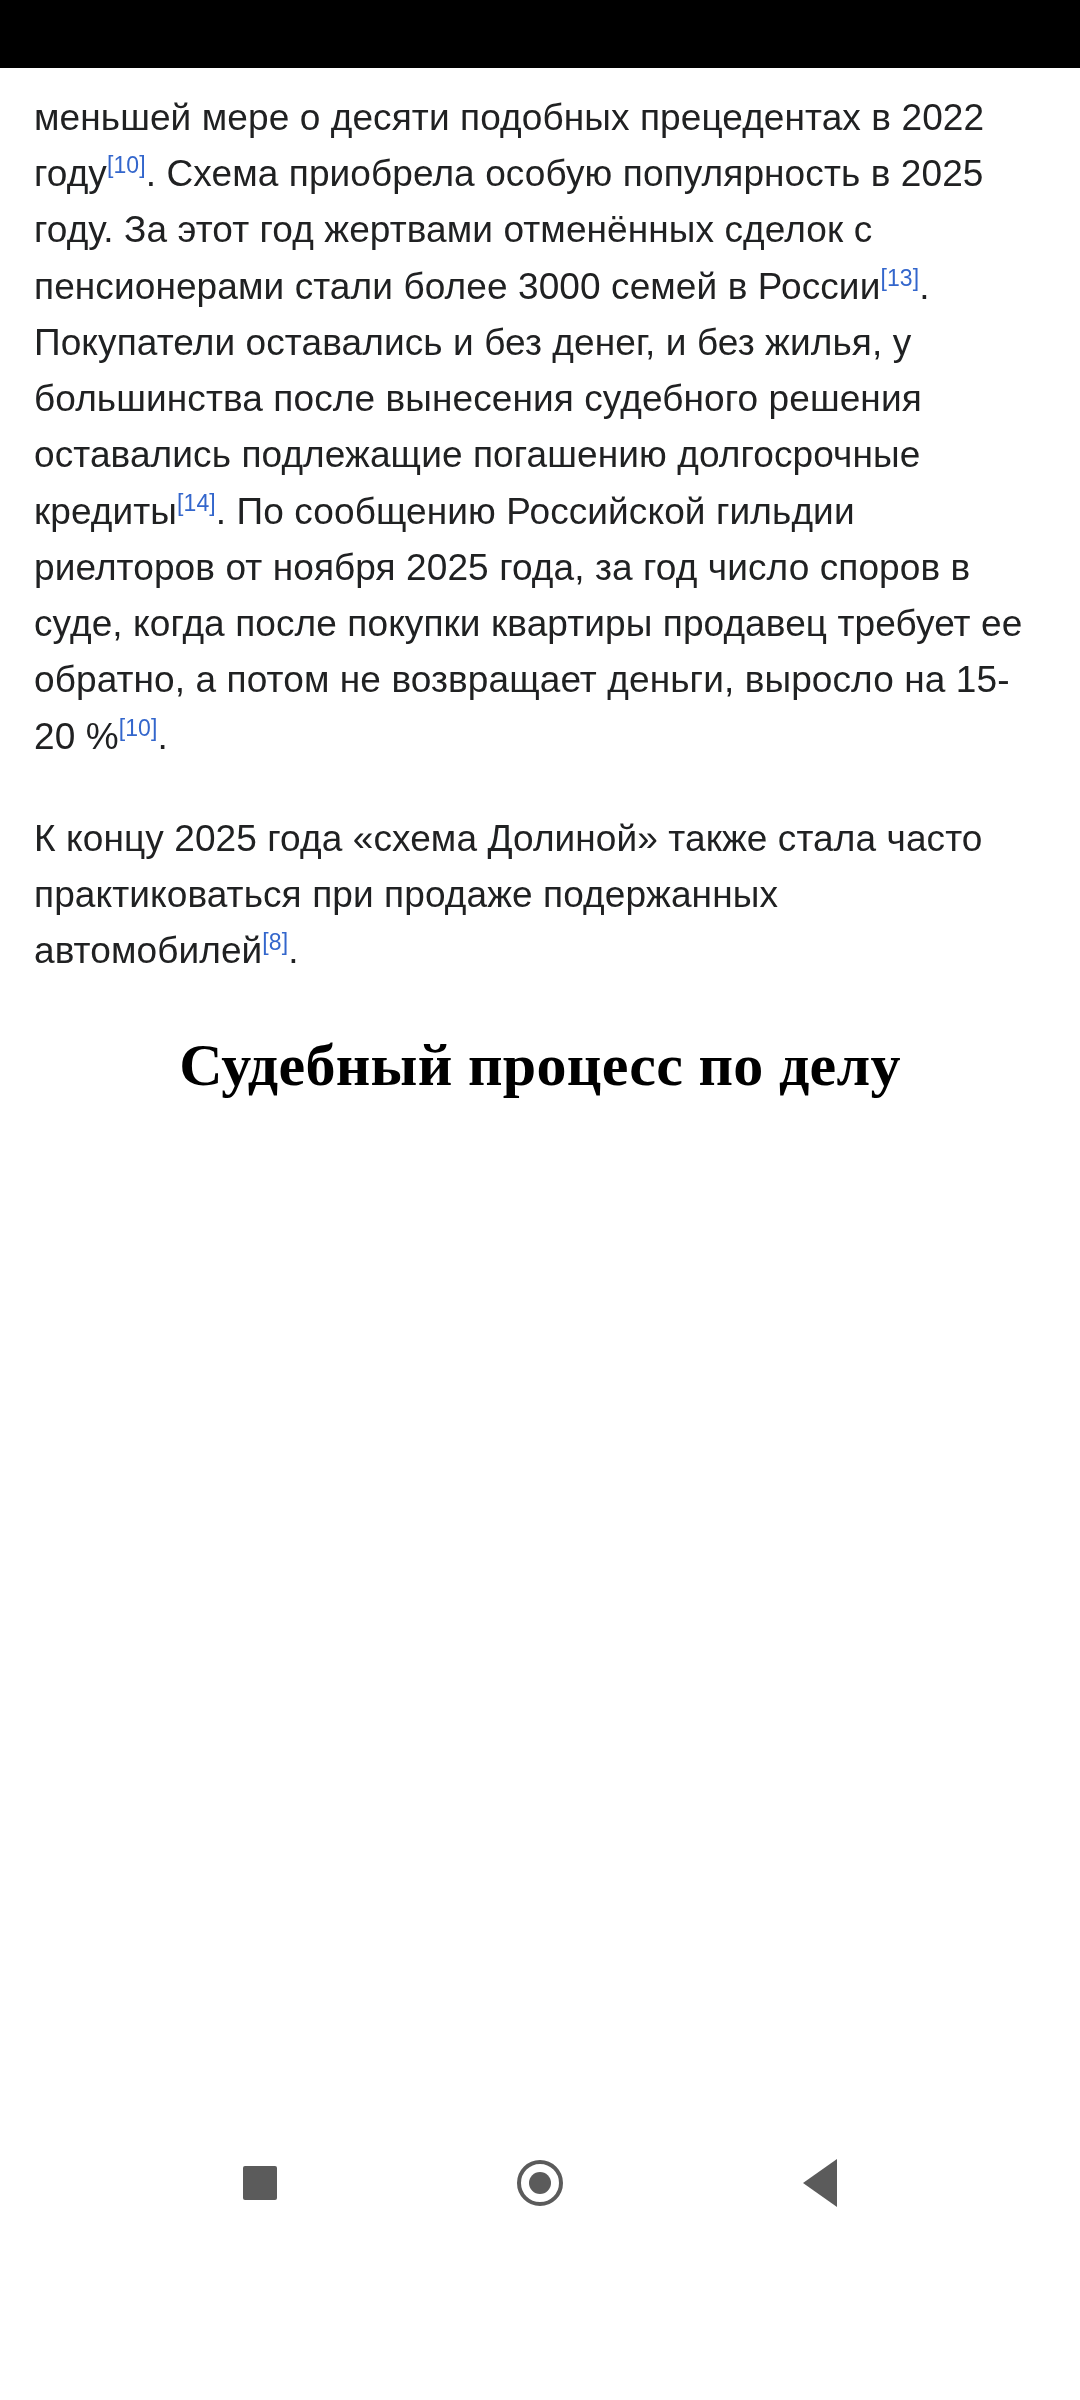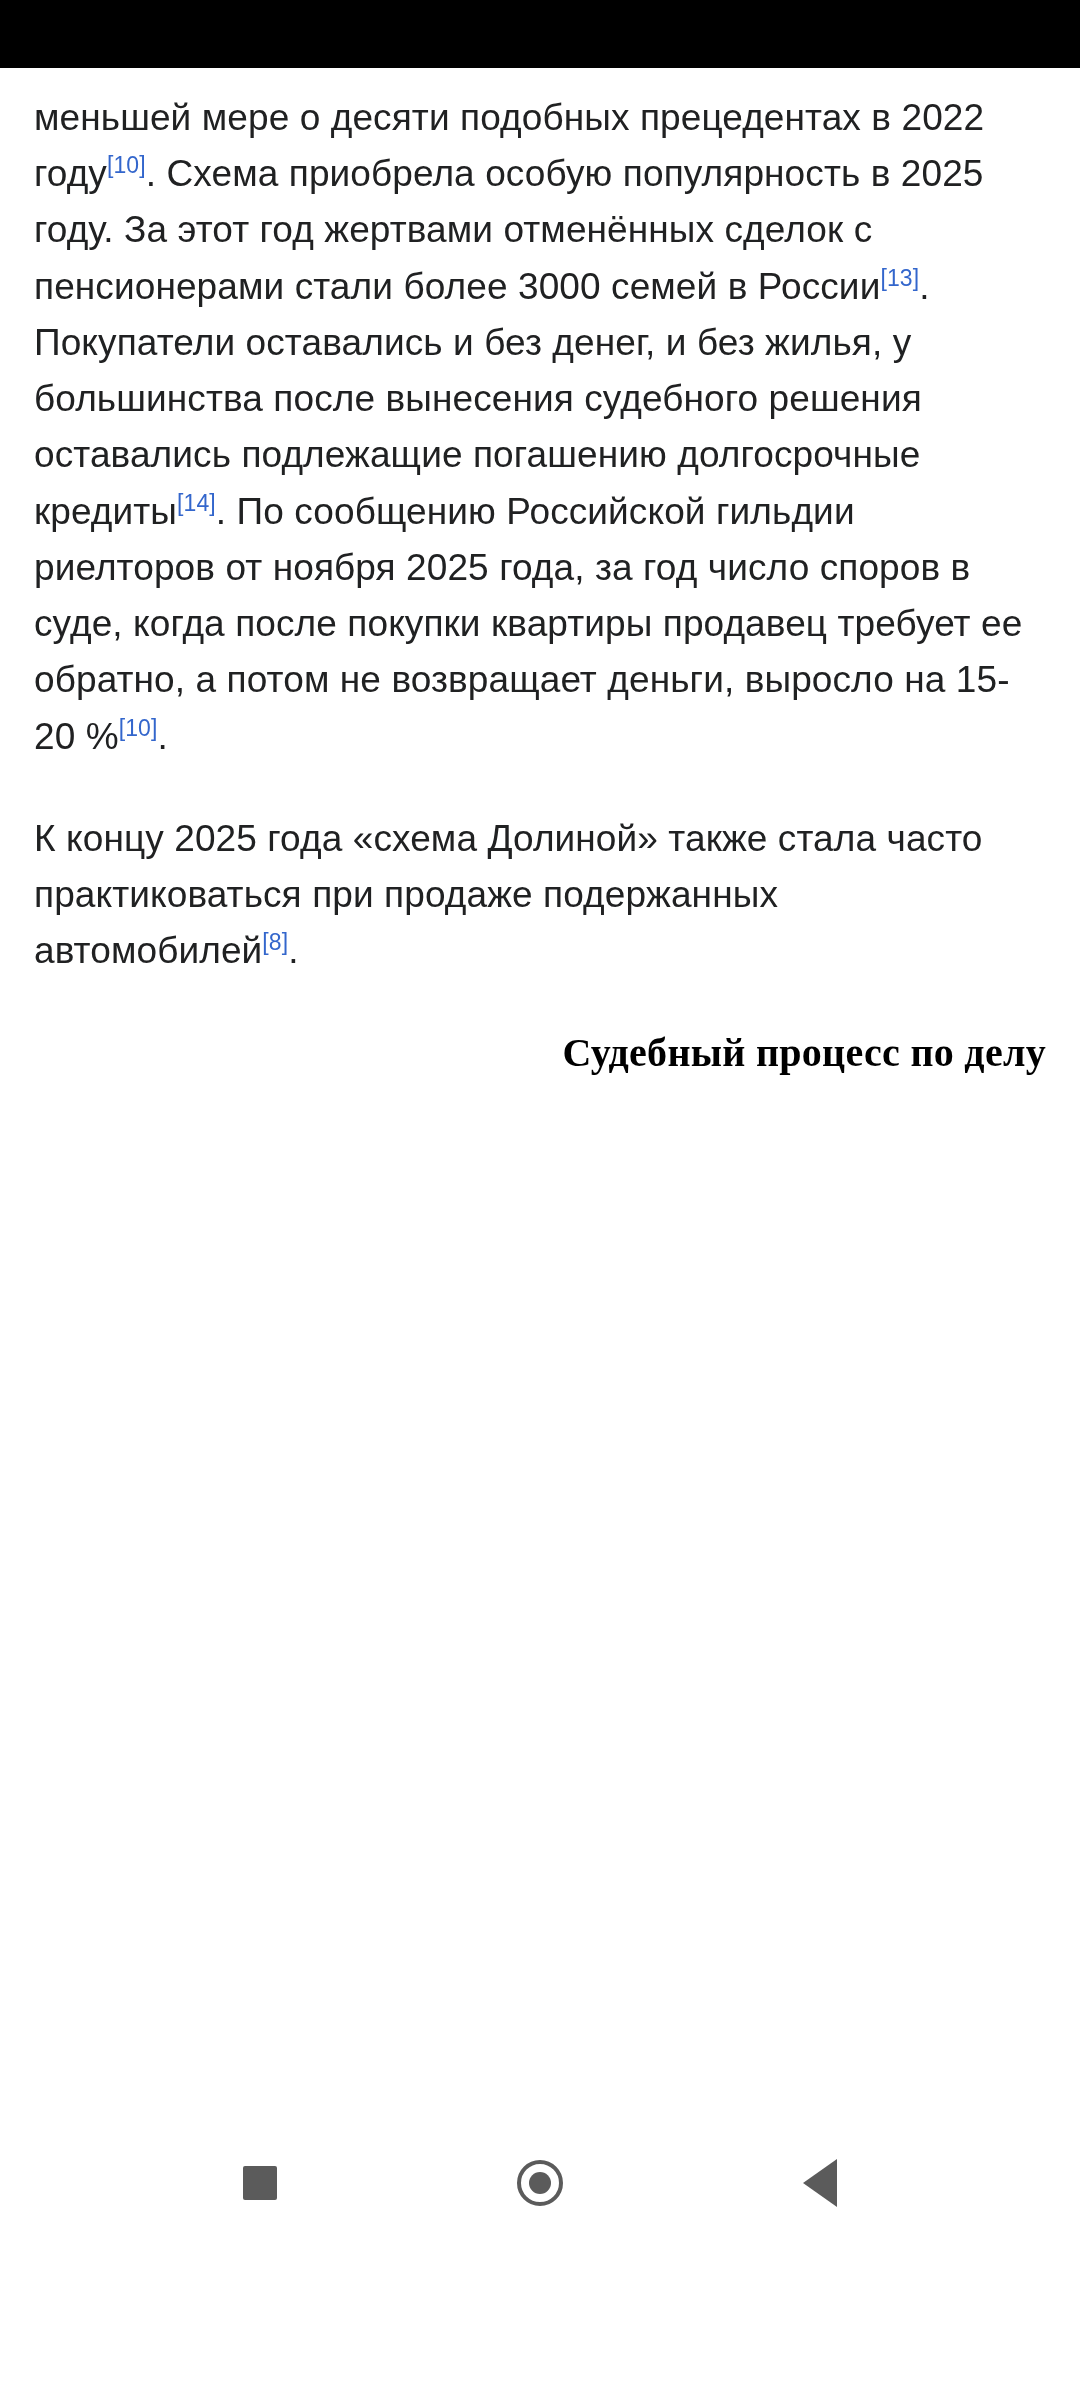--- a/index.html
+++ b/index.html
@@ -44,23 +44,23 @@
     margin-top: 22px;
   }
   sup.ref {
     font-size: 23px;
     color: #3366cc;
     vertical-align: super;
     line-height: 0;
   }
   h2.section-heading {
     font-family: "Liberation Serif", serif;
-    font-size: 40px;
+    font-size: 60px;
     font-weight: 700;
-    text-align: right;
+    text-align: center;
     color: #000000;
     margin: 48px 0 0 0;
     line-height: 1.25;
     letter-spacing: 0.3px;
   }
   .nav-bar {
     flex: 0 0 auto;
     height: 108px;
     background: #ffffff;
     display: flex;

